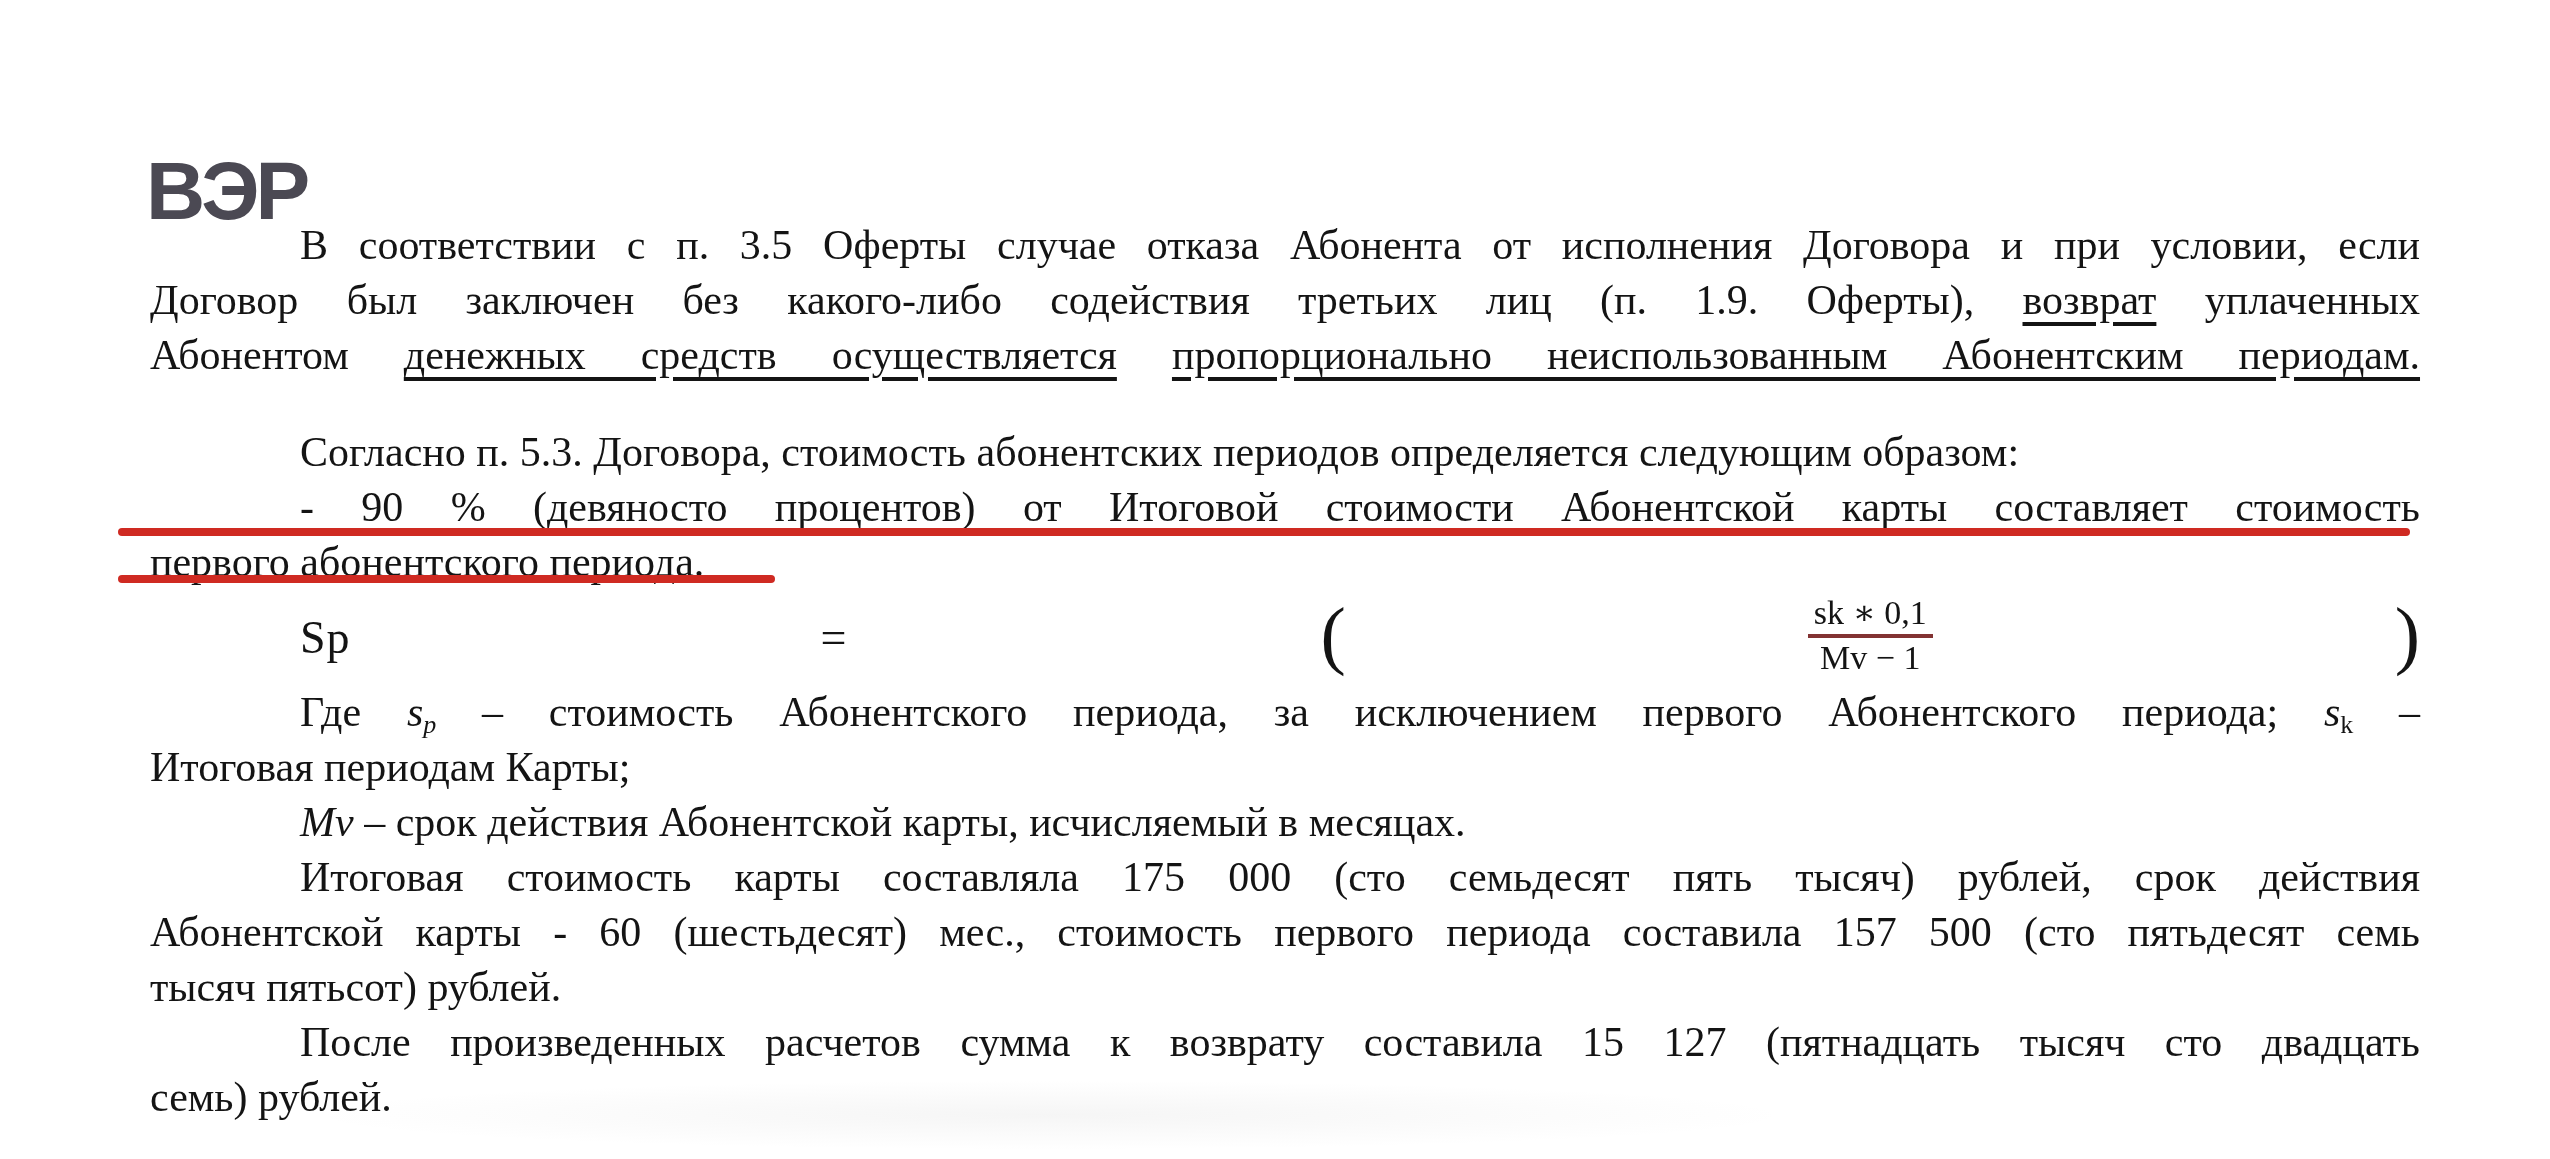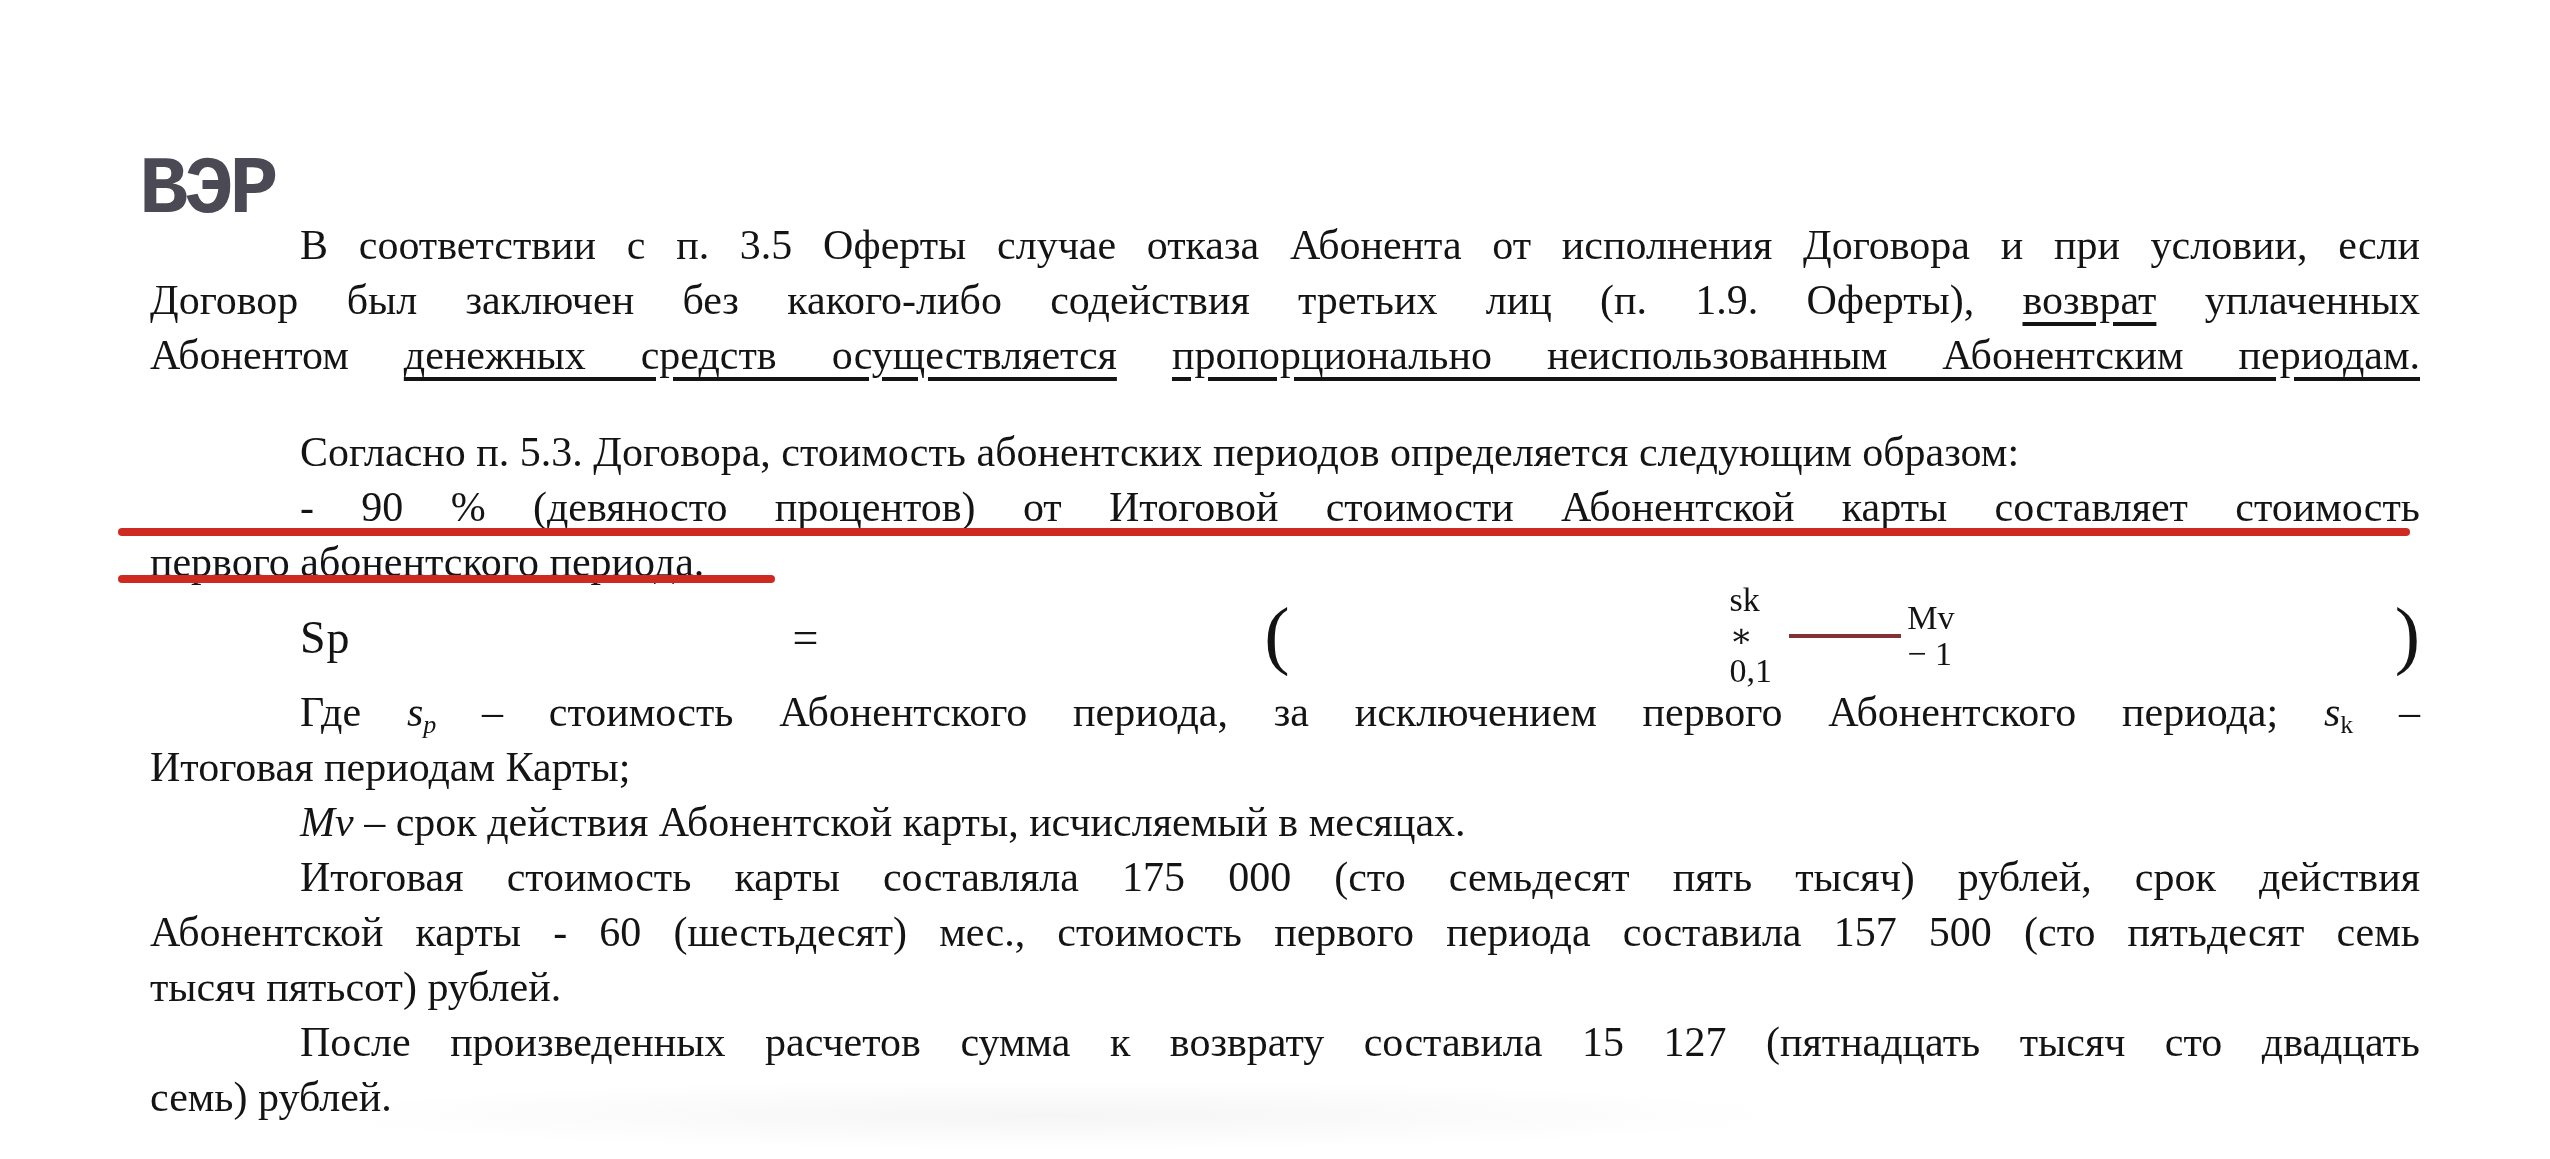--- a/index.html
+++ b/index.html
@@ -6,22 +6,22 @@
   body{
     width:2550px;height:1159px;overflow:hidden;
     background:#ffffff;
     font-family:"Liberation Serif","DejaVu Serif",serif;
     color:#141414;
   }
   .page{position:relative;width:2550px;height:1159px;background:#ffffff;}
 
   
   .logo{
-    position:absolute;left:139px;top:150px;
-    font-family:Liberation Mono, monospace;
+    position:absolute;left:146px;top:150px;
+    font-family:Liberation Sans, sans-serif;
     font-weight:bold;font-size:82px;line-height:1;
     letter-spacing:-4px;color:#4b4953;
     filter:blur(0.6px);
   }
 
   
   .content{position:absolute;left:150px;top:218px;width:2270px;font-size:42px;}
   .para{margin:0;}
   #p2a{margin-top:42px;}
 
@@ -42,21 +42,21 @@
 
   
   .formula{
     height:95px;display:flex;align-items:center;
     padding-left:150px;font-size:46px;justify-content:space-between;
   }
   .f-sp{letter-spacing:1px;}
   .f-eq{margin:0 18px 0 14px;}
   .paren{font-size:76px;font-weight:400;transform:translateY(-3px);}
   .frac{
-    display:inline-flex;flex-direction:row;align-items:center;
+    display:inline-flex;flex-direction:column;align-items:center;
     font-size:34px;line-height:1.05;margin:0 6px;transform:translateY(-2px);
   }
   .frac .num,.frac .den{padding:0 6px;}
   .fbar{width:100%;height:4px;background:#823232;margin:3px 0 2px 0;}
 
   
   .redline{position:absolute;background:#cf2a22;border-radius:4px;height:8px;}
   .redline.r1{left:118px;top:528px;width:2292px;}
   .redline.r2{left:118px;top:575px;width:657px;}
 

